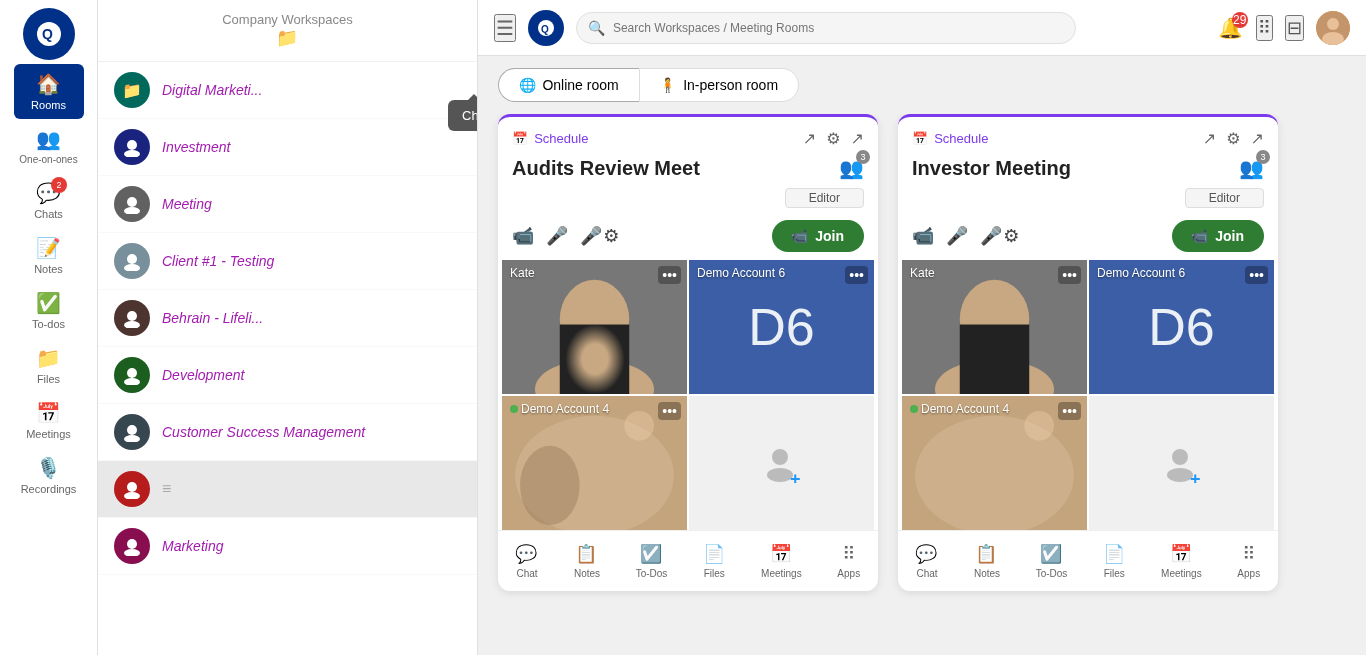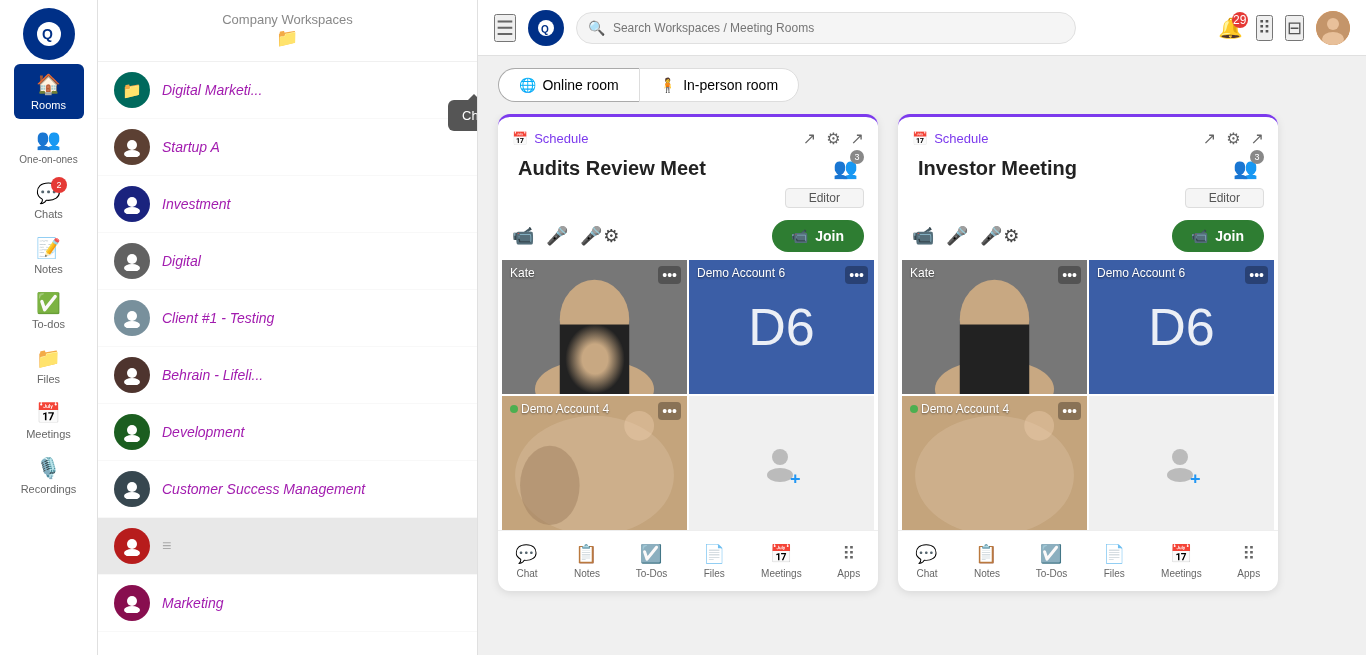--- a/index.html
+++ b/index.html
@@ -214,21 +214,21 @@
       display: flex; align-items: center; justify-content: space-between;
     }
     .card-schedule {
       display: flex; align-items: center; gap: 6px;
       color: #7c3aed; font-size: 13px; font-weight: 500;
     }
     .card-actions { display: flex; gap: 10px; }
     .card-action-btn { background: none; border: none; cursor: pointer; color: #666; font-size: 16px; }
 
     .card-title-row {
-      padding: 0 20px 8px;
+      padding: 0 14px 8px;
       display: flex; align-items: center; justify-content: space-between;
     }
     .card-title { font-size: 20px; font-weight: 700; color: #222; }
     .participants-icon { position: relative; color: #888; }
     .participants-badge {
       position: absolute; top: -6px; right: -6px;
       background: #888; color: #fff;
       border-radius: 50%; width: 14px; height: 14px;
       font-size: 9px; display: flex; align-items: center; justify-content: center;
     }
@@ -419,32 +419,20 @@
     </div>
     <span class="workspace-name">Digital Marketi...</span>
     <div class="workspace-actions">
       <button class="action-btn">➕</button>
       <button class="action-btn">⚡</button>
       <button class="action-btn">•••</button>
       <span class="drag-handle">≡</span>
     </div>
   </div>
 
-  <div class="workspace-item">
-    <div class="workspace-avatar av-brown" style="background:#5c4033">
-      <svg width="20" height="20" viewBox="0 0 20 20">
-          <circle cx="10" cy="8" r="5" fill="#fff"></circle>
-          <ellipse cx="10" cy="17" rx="8" ry="4" fill="#fff"></ellipse>
-        </svg>
-    </div>
-    <span class="workspace-name">Startup A</span>
-    <div class="workspace-actions">
-      <span class="drag-handle">≡</span>
-    </div>
-  </div>
 
   <div class="workspace-item">
     <div class="workspace-avatar av-darkblue">
       <svg width="20" height="20" viewBox="0 0 20 20">
           <circle cx="10" cy="8" r="5" fill="#fff"></circle>
           <ellipse cx="10" cy="17" rx="8" ry="4" fill="#fff"></ellipse>
         </svg>
     </div>
     <span class="workspace-name">Investment</span>
     <div class="workspace-actions">
@@ -455,21 +443,21 @@
     </div>
   </div>
 
   <div class="workspace-item">
     <div class="workspace-avatar" style="background:#616161">
       <svg width="20" height="20" viewBox="0 0 20 20">
           <circle cx="10" cy="8" r="5" fill="#fff"></circle>
           <ellipse cx="10" cy="17" rx="8" ry="4" fill="#fff"></ellipse>
         </svg>
     </div>
-    <span class="workspace-name">Digital</span>
+    <span class="workspace-name">Meeting</span>
     <div class="workspace-actions">
       <span class="drag-handle">≡</span>
     </div>
   </div>
 
   <div class="workspace-item">
     <div class="workspace-avatar" style="background:#78909c">
       <svg width="20" height="20" viewBox="0 0 20 20">
           <circle cx="10" cy="8" r="5" fill="#fff"></circle>
           <ellipse cx="10" cy="17" rx="8" ry="4" fill="#fff"></ellipse>

